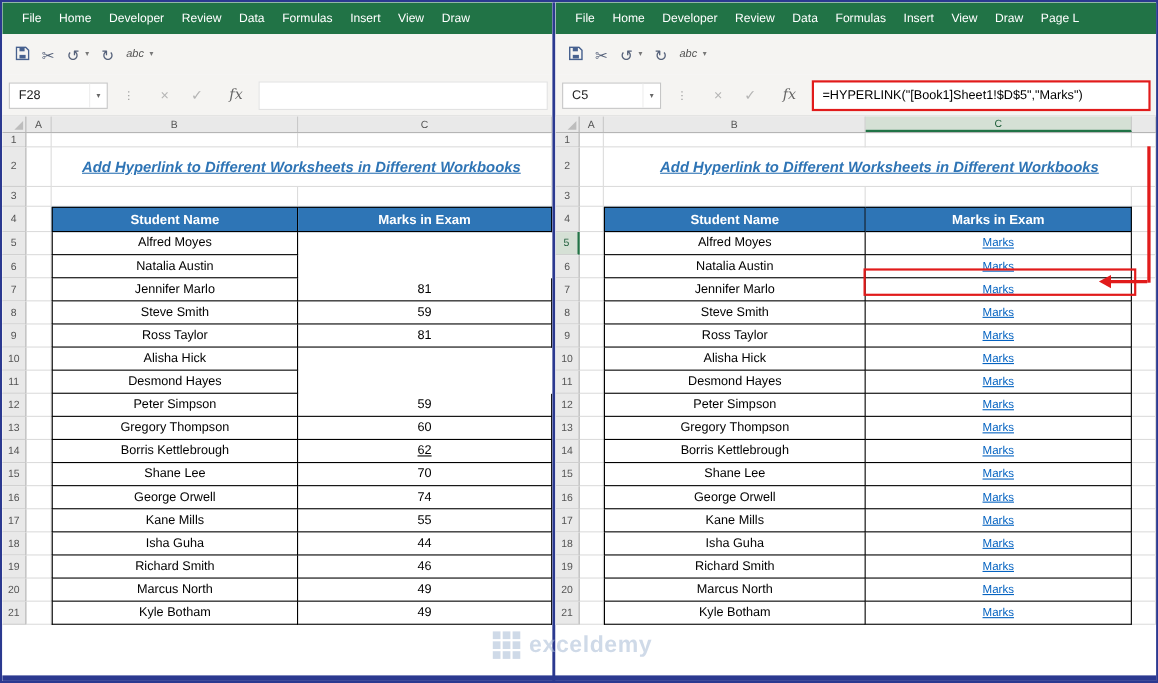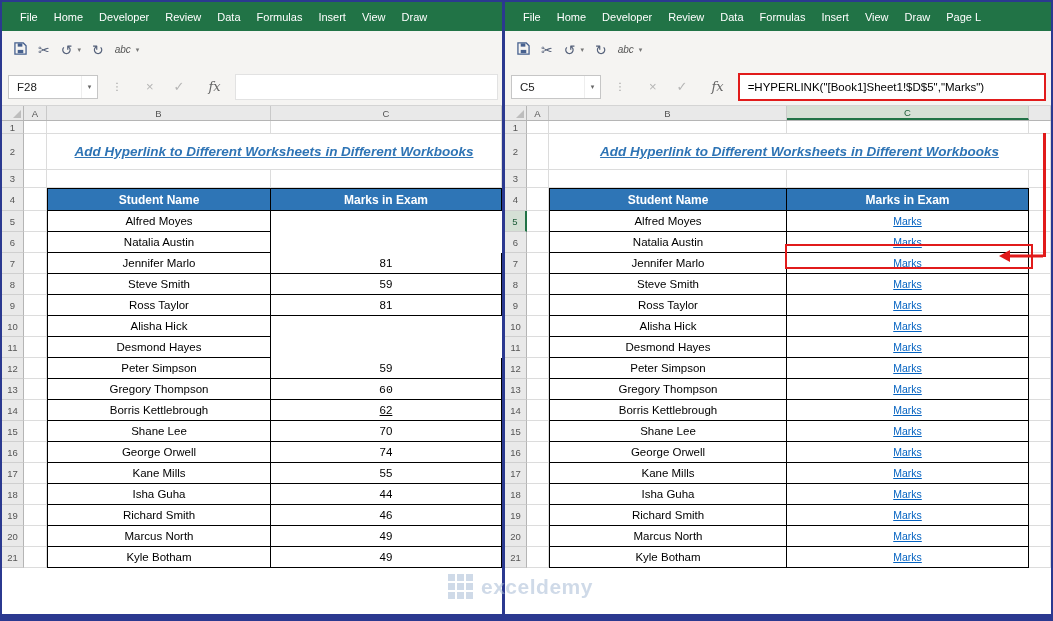--- a/index.html
+++ b/index.html
@@ -186,21 +186,21 @@
           <div class="grow" style="height: 21px;">
             <div class="rh" style="width: 22px;">12</div>
             <div class="gc" style="width: 23px;"></div>
             <div class="tc first" style="width: 224px;">Peter Simpson</div>
             <div class="tc" style="width: 231px;">59</div>
           </div>
           <div class="grow" style="height: 21px;">
             <div class="rh" style="width: 22px;">13</div>
             <div class="gc" style="width: 23px;"></div>
             <div class="tc first" style="width: 224px;">Gregory Thompson</div>
-            <div class="tc" style="width: 231px; font-family: Liberation Mono, monospace;">60</div>
+            <div class="tc" style="width: 231px;">60</div>
           </div>
           <div class="grow" style="height: 21px;">
             <div class="rh" style="width: 22px;">14</div>
             <div class="gc" style="width: 23px;"></div>
             <div class="tc first" style="width: 224px;">Borris Kettlebrough</div>
             <div class="tc" style="width: 231px; text-decoration: underline;">62</div>
           </div>
           <div class="grow" style="height: 21px;">
             <div class="rh" style="width: 22px;">15</div>
             <div class="gc" style="width: 23px;"></div>

